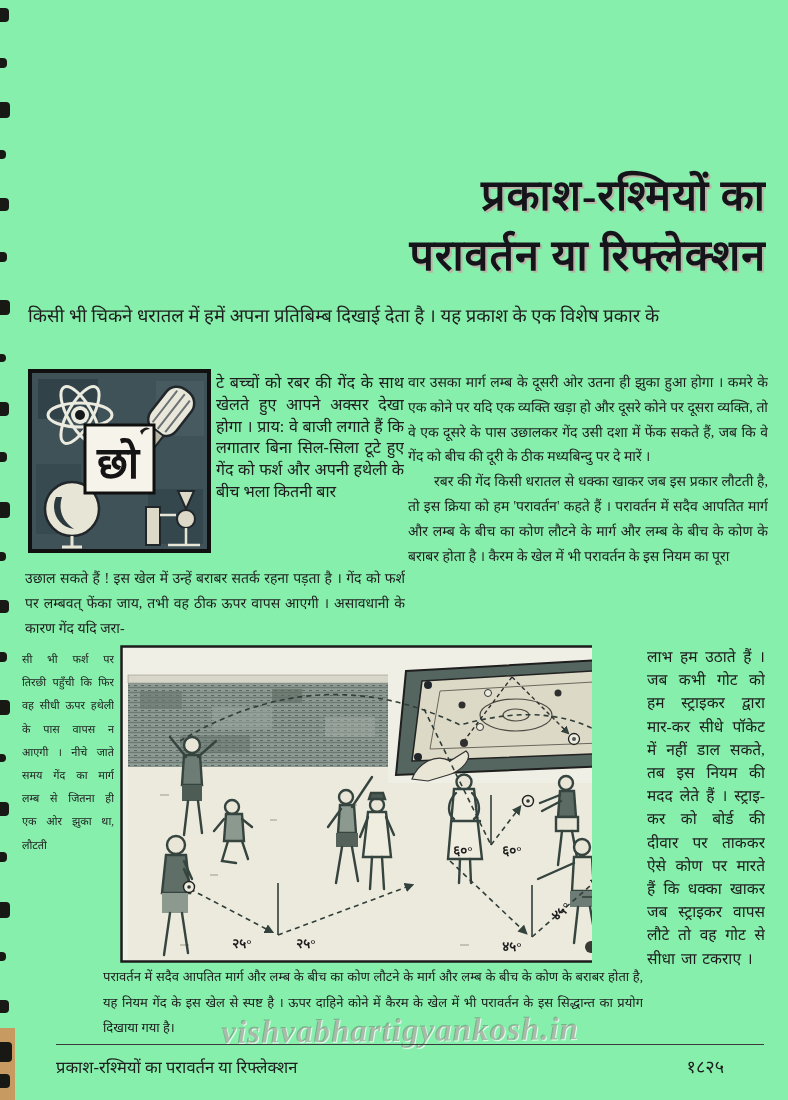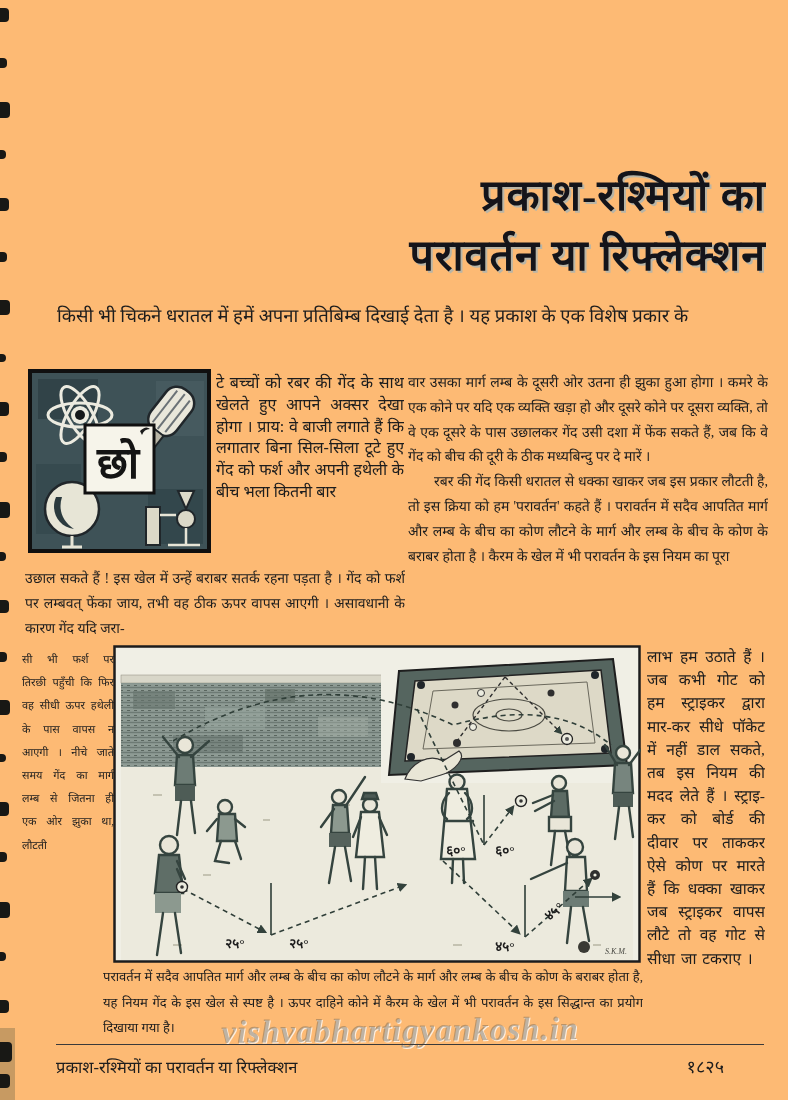--- a/index.html
+++ b/index.html
@@ -1,45 +1,45 @@
 <!DOCTYPE html>
 <html><head>
 <meta charset="utf-8">
 <style>
   html,body{margin:0;padding:0;background:#ffffff;}
   .page{
     position:relative; width:788px; height:1100px; margin:0 auto;
-    background:#fdba74; overflow:hidden;
+    background:#86efac; overflow:hidden;
     font-family:"Liberation Serif","DejaVu Serif",serif;
     color:#1d1d1d;
   }
   .abs{position:absolute; overflow:hidden;}
   
   .title{
     right:22px; top:166px; width:600px; text-align:right;
     font-size:43px; line-height:60px; font-weight:bold; color:#14141a;
     text-shadow:2px 2px 0 #b9b5a6; letter-spacing:1px;
   }
   
-  .intro-line{left:28px; width:724px; font-size:18.5px; white-space:nowrap;margin-left:29px;}
+  .intro-line{left:28px; width:724px; font-size:18.5px; white-space:nowrap;}
   .intro1{top:302px;}
   .intro2{top:330px; padding-left:14px;}
   
   .artbox{left:28px; top:369px; width:183px; height:184px;}
   
   .colpara{font-size:14px; line-height:24px; text-align:justify;}
   .beside{left:216px; top:372px; width:188px; height:196px; font-size:16px; line-height:21.8px;}
   .leftfull{left:25px; top:566px; width:380px; height:78px; line-height:25px;}
   .leftnarrow{left:22px; top:648px; width:92px; height:322px; font-size:11px; line-height:23.2px; word-spacing:3px;}
   .rightcol{left:408px; top:371px; width:360px; height:274px; line-height:24.8px;}
   .rightcol p{margin:0;}
   .rightcol p.p2{text-indent:26px;}
   .rightnarrow{left:647px; top:645px; width:118px; height:396px; font-size:15.5px; line-height:23.2px; word-spacing:2px;}
   
-  .figure{left:113px; top:645px; width:528px; height:318px;}
+  .figure{left:120px; top:645px; width:472px; height:318px;}
   .caption{left:103px; top:964px; width:540px; height:78px; font-size:13px; line-height:25.5px; text-align:justify;}
   
   .footer{
     position:absolute; left:24px; right:24px; top:1044px;
     border-top:1.5px solid #3a3a3a; padding-top:9px;
     display:flex; justify-content:space-between; align-items:baseline;
     font-size:16.5px;
     margin-left:32px;
   }
   .footer .pageno{padding-right:40px; font-size:18px;}

